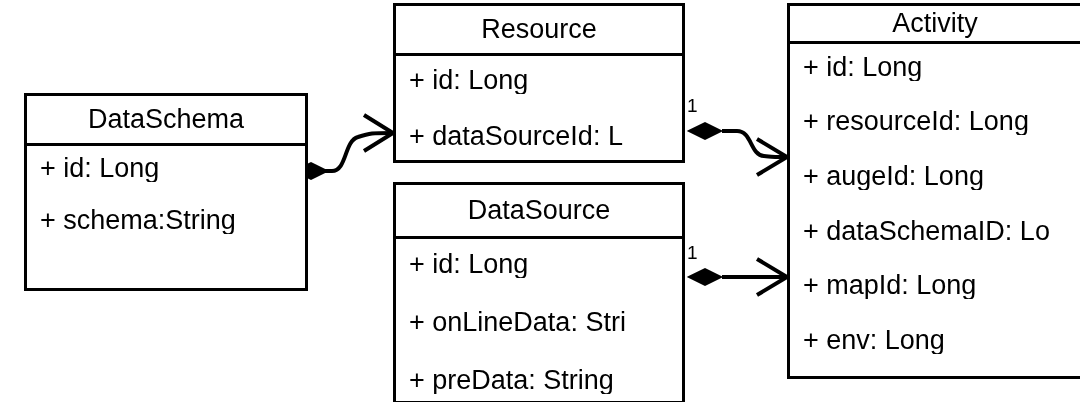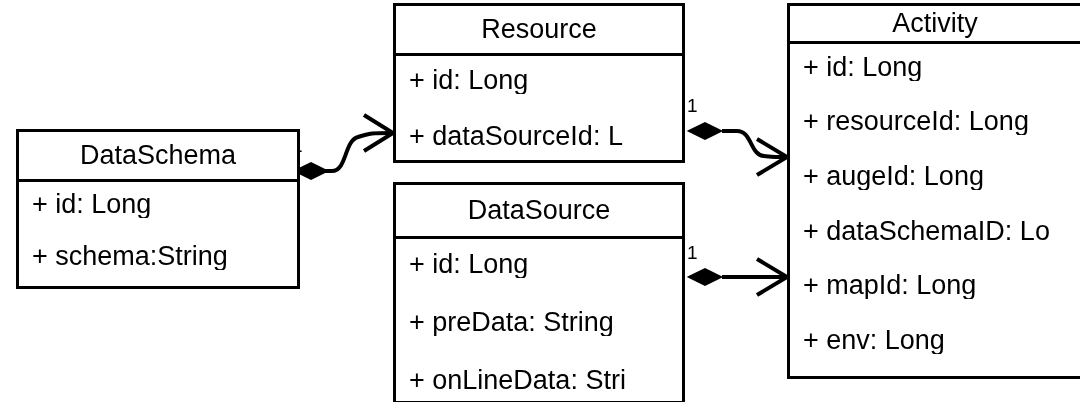--- a/index.html
+++ b/index.html
@@ -95,42 +95,42 @@
       <path d="M 722 277 L 786 277" fill="none" stroke="#000000" stroke-width="4"></path>
       <polygon points="689,277 705,269 721,277 705,285" fill="#000000" stroke="#000000" stroke-width="2"></polygon>
       <polyline points="757,259 787,277 757,295" fill="none" stroke="#000000" stroke-width="4"></polyline>
     </g>
   </svg>
 
   <div class="mult-label" style="left:292px; top:136px;">1</div>
   <div class="mult-label" style="left:687px; top:96px;">1</div>
   <div class="mult-label" style="left:687px; top:243px;">1</div>
 
-  <div class="uml-class" style="left:16px; top:93px; width:284px; height:160px;margin-top:36px;">
+  <div class="uml-class" style="left:24px; top:93px; width:284px; height:198px;">
     <div class="class-title" style="height:50px;">DataSchema</div>
     <div class="attr-list" style="height:97px;">
       <div class="attr-row">+ id: Long</div>
       <div class="attr-row">+ schema:String</div>
     </div>
   </div>
 
   <div class="uml-class" style="left:393px; top:3px; width:292px; height:160px;">
     <div class="class-title" style="height:50px;">Resource</div>
     <div class="attr-list" style="height:104px;">
       <div class="attr-row">+ id: Long</div>
       <div class="attr-row">+ dataSourceId: L</div>
     </div>
   </div>
 
   <div class="uml-class" style="left:393px; top:182px; width:292px; height:222px;">
     <div class="class-title" style="height:54px;">DataSource</div>
     <div class="attr-list" style="height:166px;">
       <div class="attr-row">+ id: Long</div>
+      <div class="attr-row">+ onLineData: Stri</div>
       <div class="attr-row">+ preData: String</div>
-      <div class="attr-row">+ onLineData: Stri</div>
     </div>
   </div>
 
   <div class="uml-class" style="left:787px; top:3px; width:296px; height:376px;">
     <div class="class-title" style="height:38px;">Activity</div>
     <div class="attr-list" style="height:320px;">
       <div class="attr-row">+ id: Long</div>
       <div class="attr-row">+ resourceId: Long</div>
       <div class="attr-row">+ augeId: Long</div>
       <div class="attr-row">+ dataSchemaID: Lo</div>

